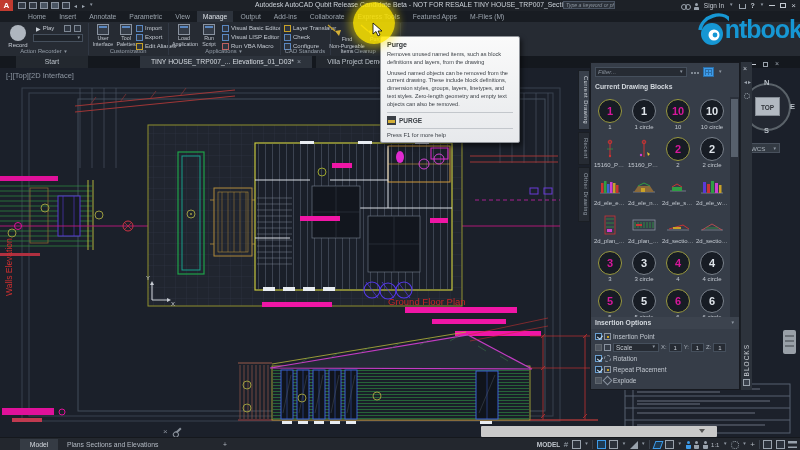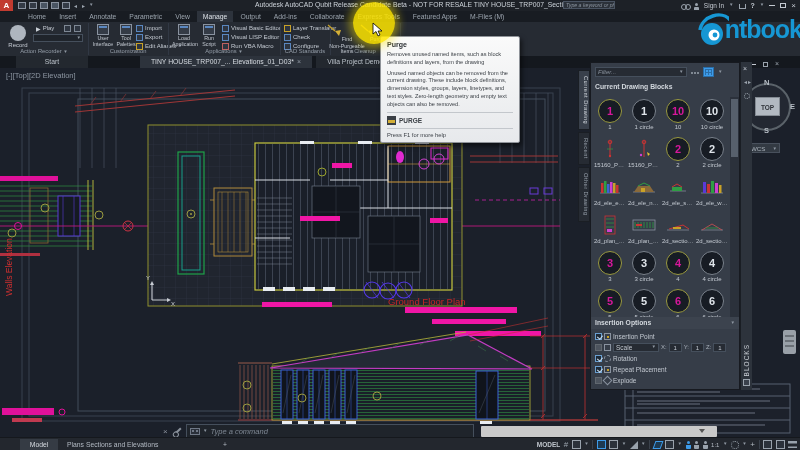--- a/index.html
+++ b/index.html
@@ -313,21 +313,21 @@
   </div>
 
   <div class="filetabs">
     <div class="ftab" style="left:16px;width:72px;">Start</div>
     <div class="ftab active" style="left:140px;width:172px;"><span>TINY HOUSE_TRP007_... Elevations_01_D03*</span><span class="x">×</span></div>
     <div class="ftab" style="left:316px;width:88px;"><span>Villa Project Demo*</span><span class="x">×</span></div>
     <div class="ftab-plus">+</div>
   </div>
 
   <div class="canvas">
-    <div class="vplabel">[-][Top][2D Elevation]</div>
+    <div class="vplabel">[-][Top][2D Interface]</div>
     <svg width="800" height="369" viewBox="0 0 800 369">
       <defs>
         <pattern id="gp" width="11" height="11" patternUnits="userSpaceOnUse">
             <path d="M11 0V11M0 11H11" stroke="#2c3340" stroke-width="0.7" fill="none"></path>
           </pattern>
         <pattern id="vp" width="7" height="12" patternUnits="userSpaceOnUse">
             <path d="M6.5 0V12" stroke="#454d5c" stroke-width="0.8" fill="none"></path>
           </pattern>
         <pattern id="hp" width="12" height="3" patternUnits="userSpaceOnUse">
             <path d="M0 2.5H12" stroke="#2f9e44" stroke-width="0.55" fill="none"></path>
@@ -798,25 +798,20 @@
     <span class="vc-e">E</span>
     <span class="vc-s">S</span>
     <span class="vc-w">W</span>
     <div class="vc-top">TOP</div>
   </div>
   <div class="wcs"><span>WCS</span><span class="caret">▼</span></div>
   <div class="navbar-btn"></div>
 
   <span class="cmd-x">×</span>
   <span class="cmd-wrench"></span>
-  <div class="cmdline">
-    <span class="kbd-icon"></span>
-    <span class="caret">▼</span>
-    <input class="cmd-input" placeholder="Type a command" style="">
-  </div>
   <div class="hbar"></div>
 
   <div class="statusbar">
     <div class="lay-tab active" style="left:20px;width:38px;">Model</div>
     <div class="lay-tab" style="left:62px;">Plans Sections and Elevations</div>
     <div class="lay-tab" style="left:218px;width:12px;">+</div>
     <div class="sb-icons">
       <span class="sb-model">MODEL</span>
       <span class="sic hash">#</span>
       <span class="sic box"></span>

